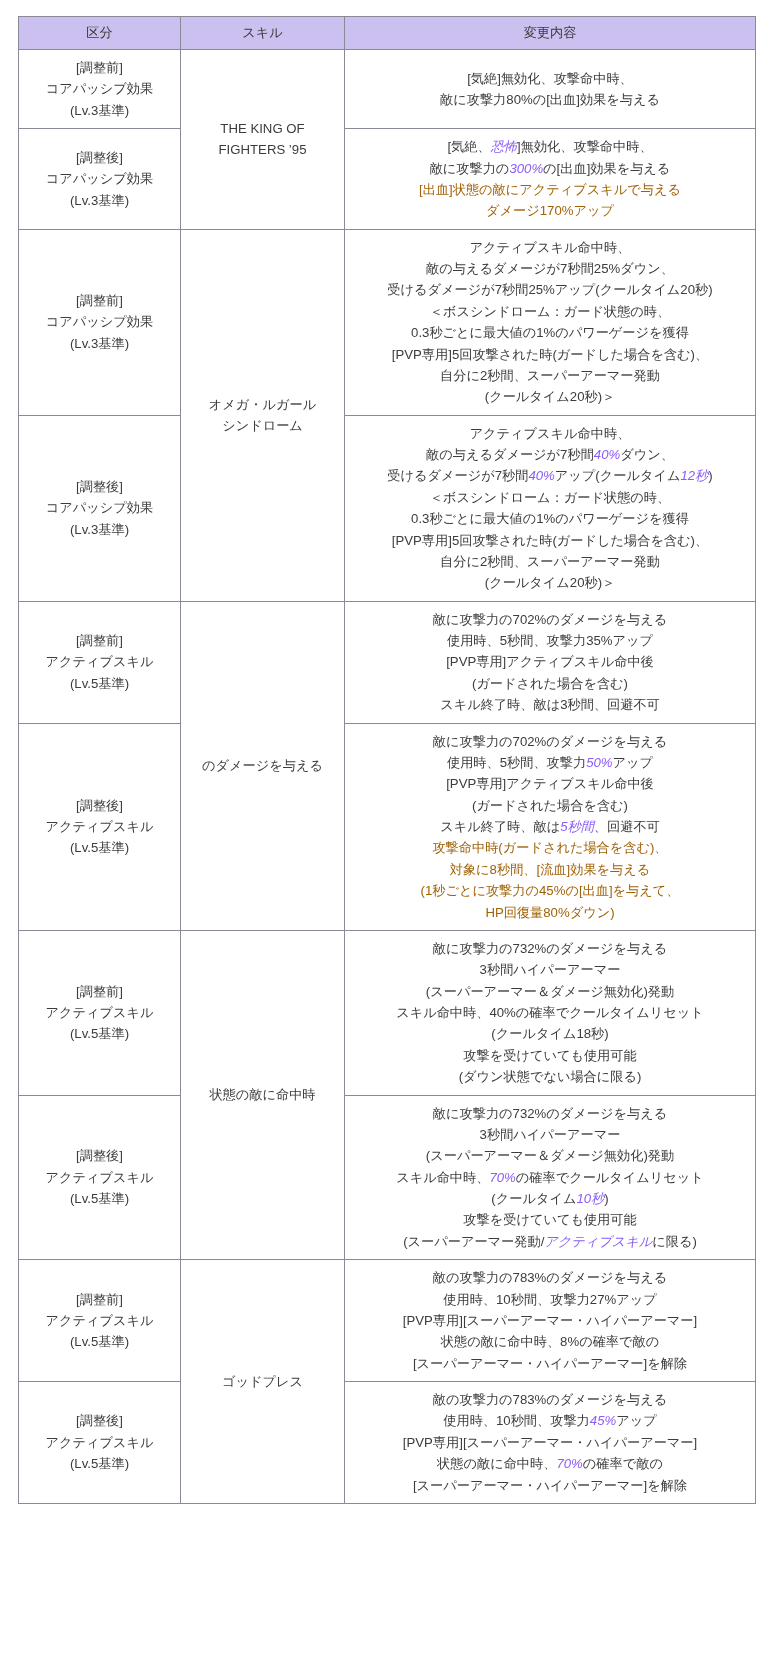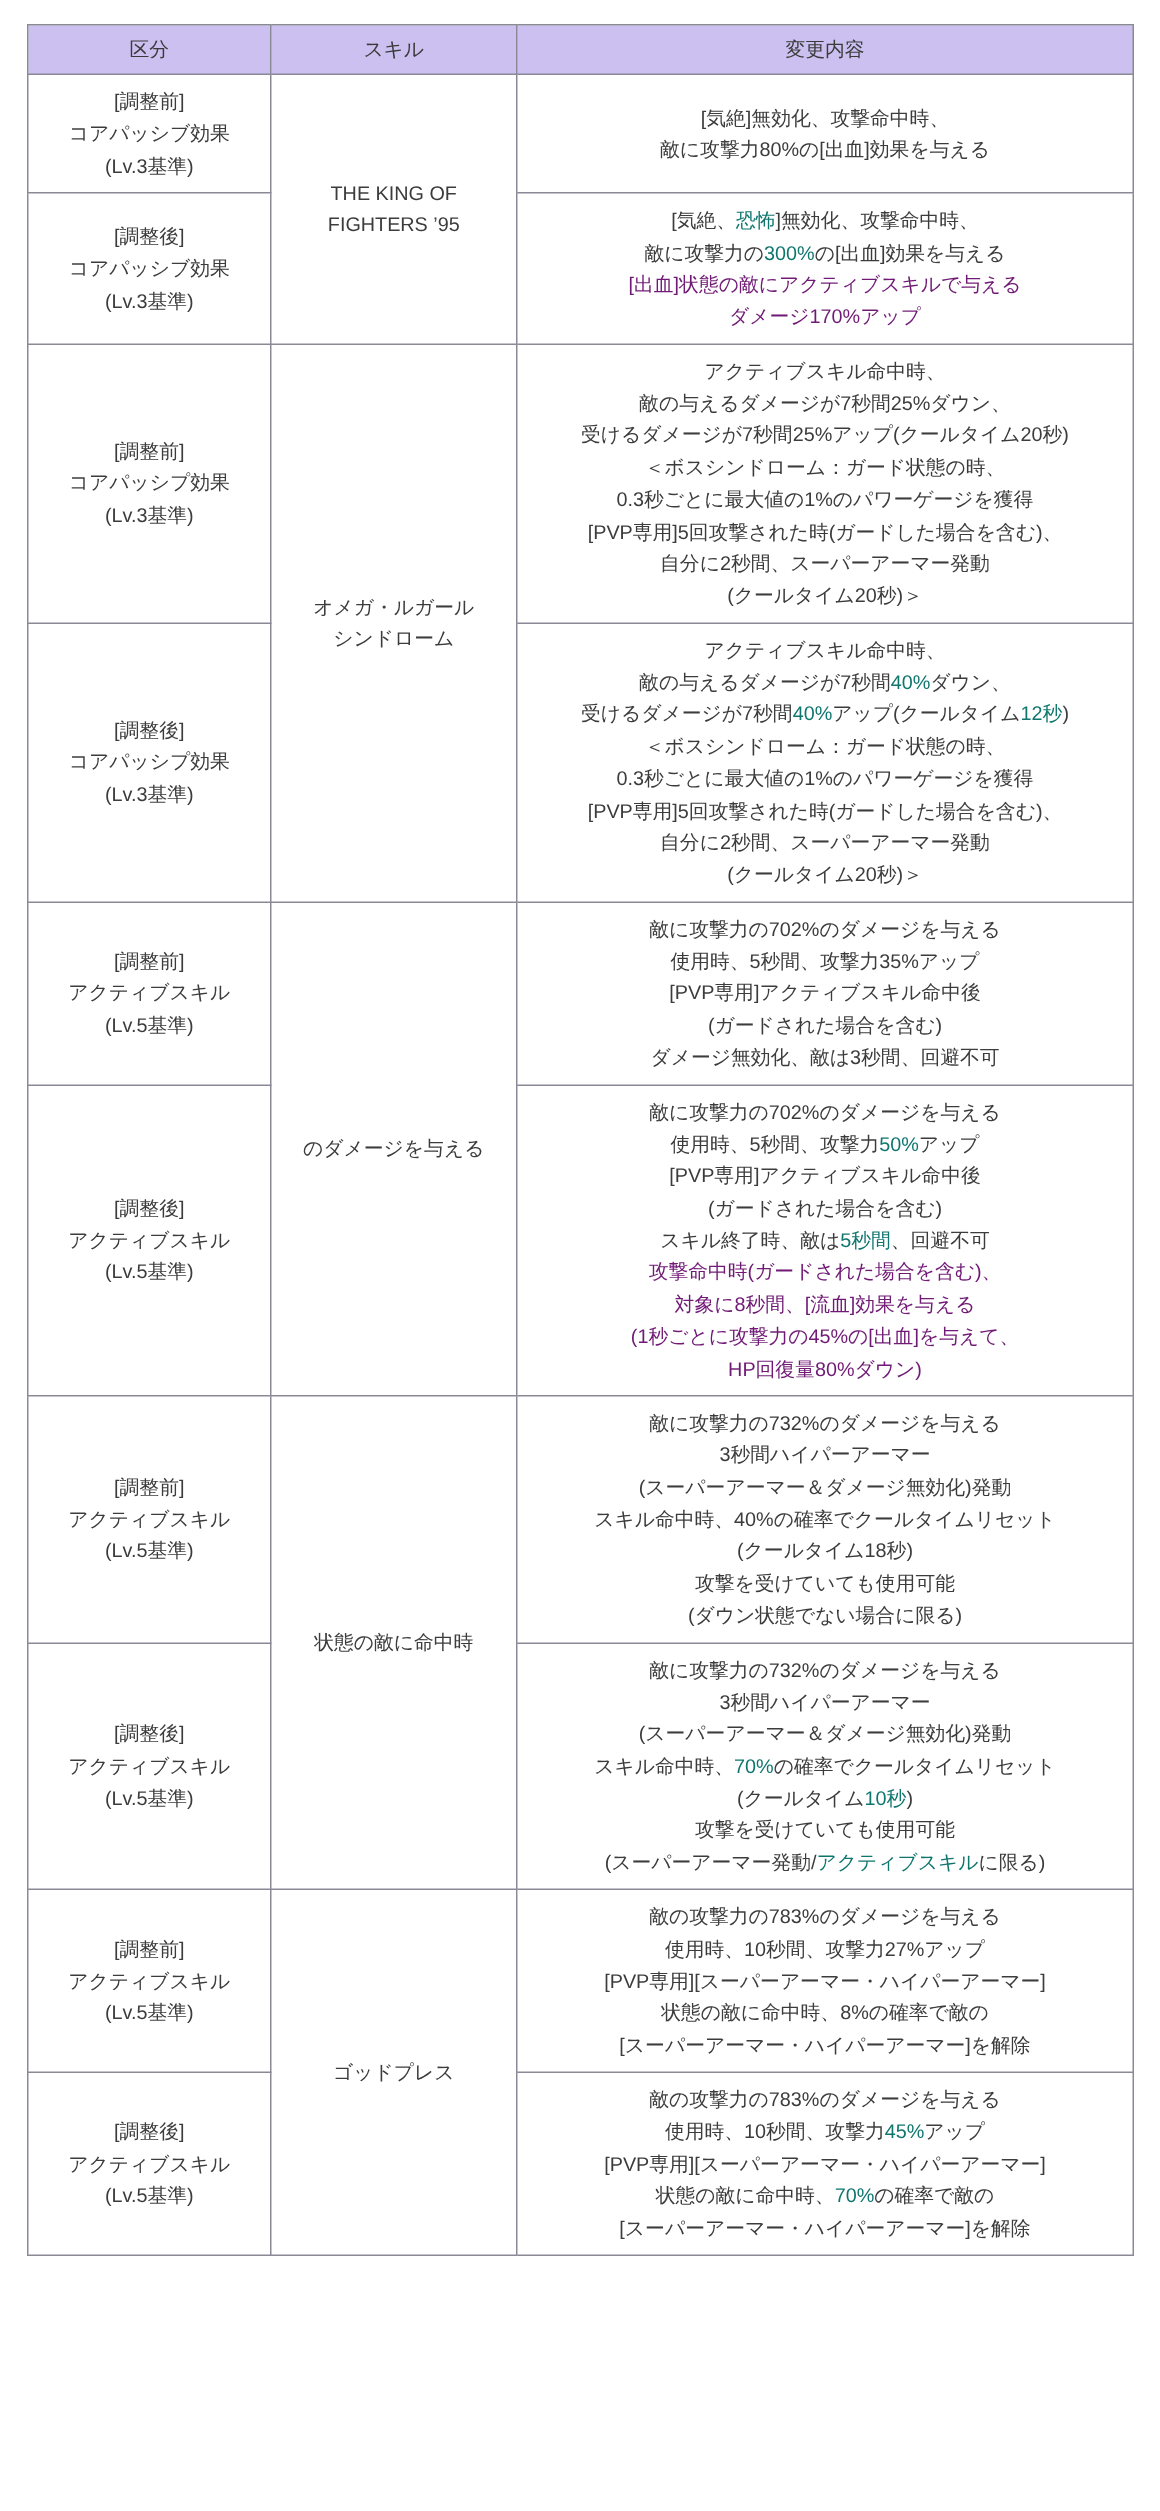--- a/index.html
+++ b/index.html
@@ -49,22 +49,22 @@
     height: 22px;
     padding: 5px 4px;
     font-size: 13.2px;
     color: #3a3a3a;
   }
   td.cell-category { font-size: 13px; line-height: 1.72; }
   td.cell-skill    { font-size: 13px; line-height: 1.72; }
   td.cell-detail   { font-size: 13px; line-height: 1.70; padding: 9px 6px; }
 
   .line { display: block; white-space: nowrap; }
-  .hl { color: #0f766e; }
-  .line.hl-line { color: #701a75; }
+  .hl { color: #8b5cf6; font-style: italic; }
+  .line.hl-line { color: #a16207; }
 </style>
 </head>
 <body>
 
 <div class="page">
   <table class="balance-table">
     <colgroup>
       <col class="col-category">
       <col class="col-skill">
       <col class="col-detail">
@@ -150,21 +150,21 @@
             <span class="line">(Lv.5基準)</span>
           </td>
           <td class="cell-skill" rowspan="2">
             <span class="line">のダメージを与える</span>
           </td>
           <td class="cell-detail">
             <span class="line"><span>敵に攻撃力の702%のダメージを与える</span></span>
             <span class="line"><span>使用時、5秒間、攻撃力35%アップ</span></span>
             <span class="line"><span>[PVP専用]アクティブスキル命中後</span></span>
             <span class="line"><span>(ガードされた場合を含む)</span></span>
-            <span class="line"><span>ダメージ無効化、敵は3秒間、回避不可</span></span>
+            <span class="line"><span>スキル終了時、敵は3秒間、回避不可</span></span>
           </td>
         </tr>
         <tr>
           <td class="cell-category">
             <span class="line">[調整後]</span>
             <span class="line">アクティブスキル</span>
             <span class="line">(Lv.5基準)</span>
           </td>
           <td class="cell-detail">
             <span class="line"><span>敵に攻撃力の702%のダメージを与える</span></span>

